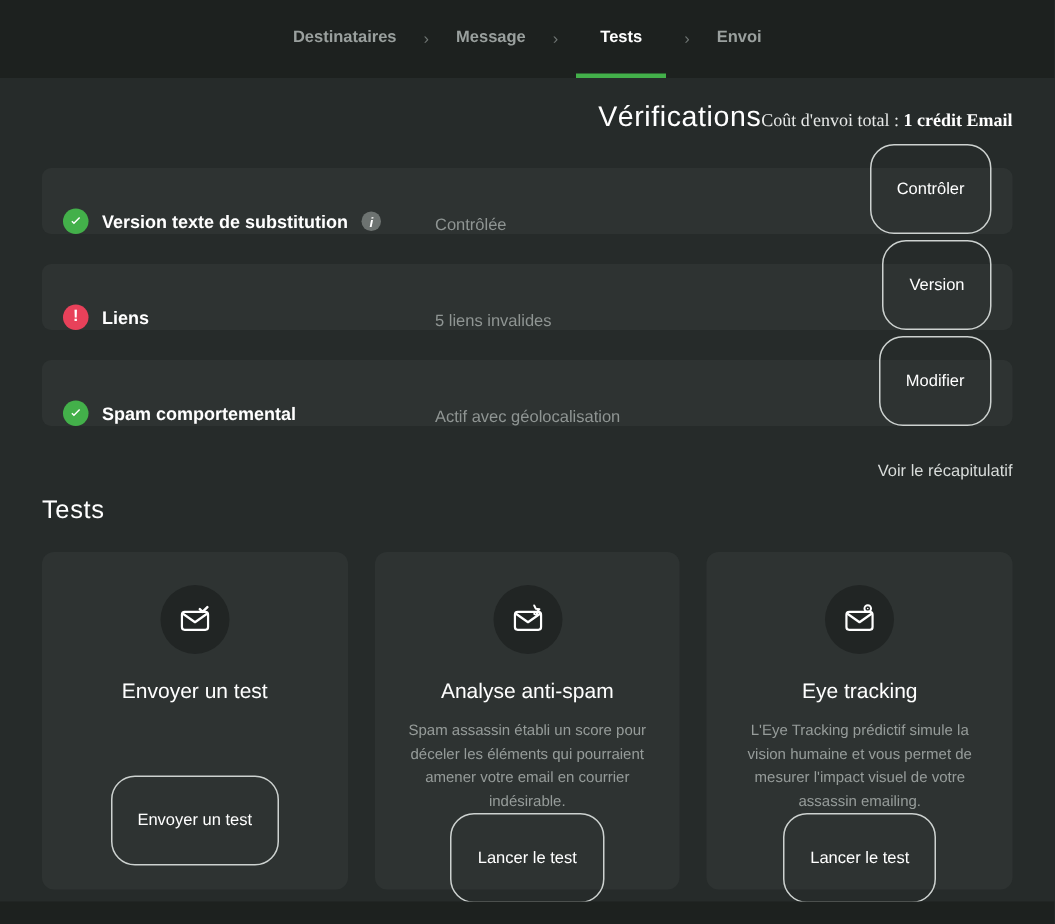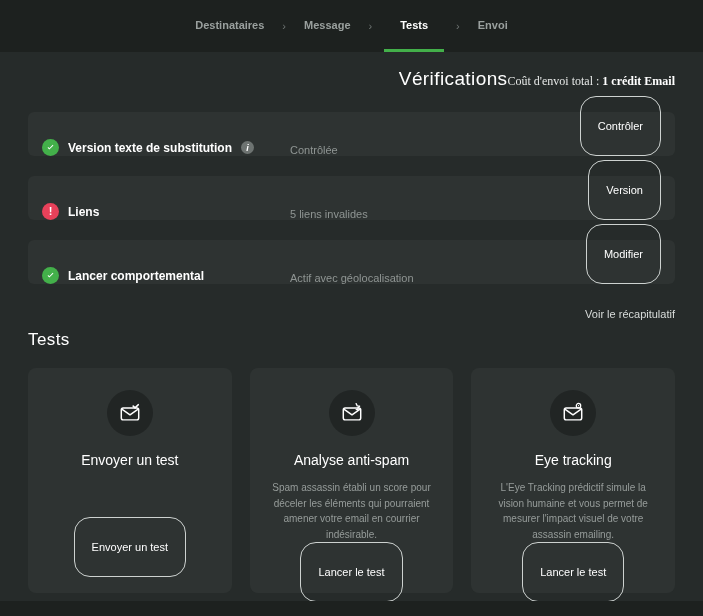--- a/index.html
+++ b/index.html
@@ -149,21 +149,21 @@
     <button class="btn">Version</button>
   </div>
 
   <div class="vrow">
     <div class="vleft">
       <span class="badge green">
         <svg viewBox="0 0 24 24">
             <path d="M9.4 16.4 5.6 12.6l1.5-1.5 2.3 2.3 7.5-7.5 1.5 1.5z" fill="#ffffff"></path>
           </svg>
       </span>
-      <span class="vlabel">Lancer comportemental</span>
+      <span class="vlabel">Spam comportemental</span>
     </div>
     <span class="vstatus">Actif avec géolocalisation</span>
     <button class="btn">Modifier</button>
   </div>
 
   <div class="recap-wrap">
     <a class="recap">Voir le récapitulatif</a>
   </div>
 
   <div class="h-tests">Tests</div>

